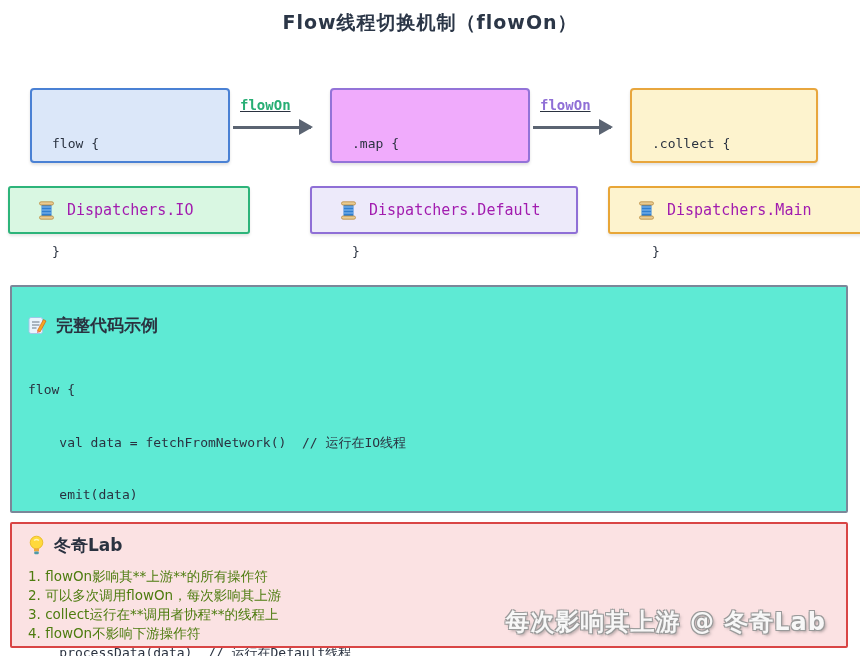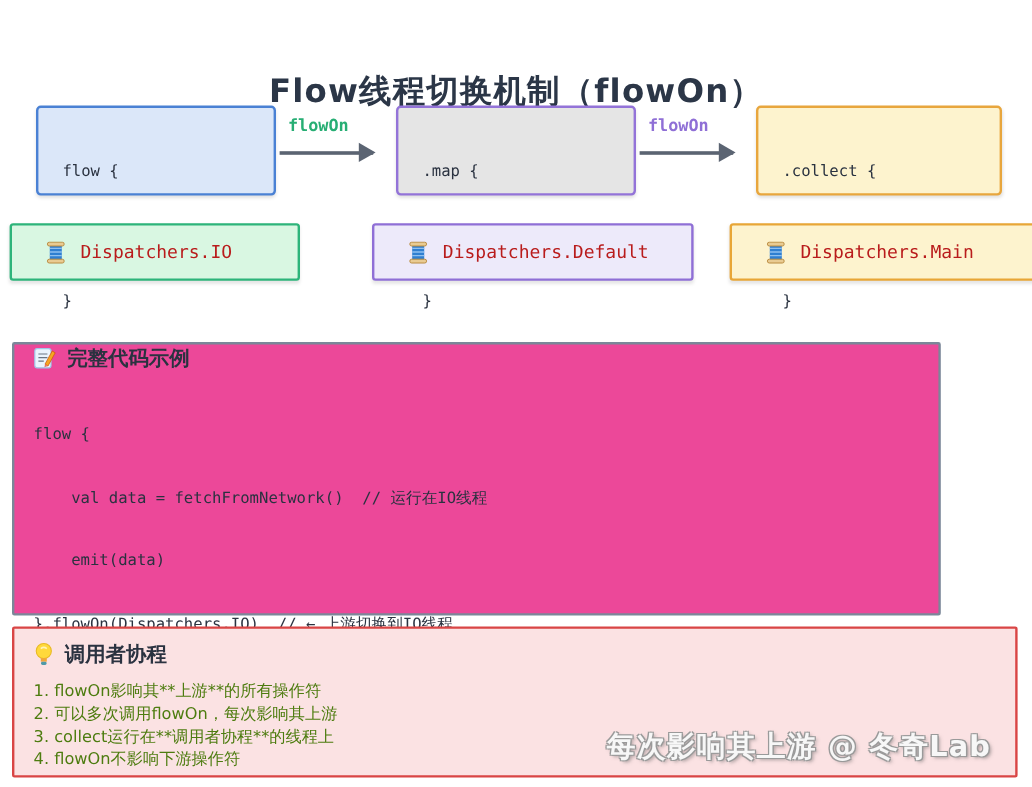--- a/index.html
+++ b/index.html
@@ -3,66 +3,66 @@
 <meta charset="utf-8">
 <style>
   * { margin:0; padding:0; box-sizing:border-box; }
   html,body { background:#ffffff; }
   .canvas {
     position:relative; width:860px; height:656px; background:#ffffff;
     font-family:"DejaVu Sans", sans-serif; color:#2a3240; overflow:hidden;
   }
   .title {
     position:absolute; top:10px; left:0; right:0; text-align:center;
-    font-size:27px; font-weight:bold; color:#2b3647; letter-spacing:1px;margin-top:48px;
+    font-size:19px; font-weight:bold; color:#2b3647; letter-spacing:1px;
   }
   
   .flow-box {
     position:absolute; top:88px; height:75px; border:2px solid; border-radius:4px;
     padding:9px 0 0 20px; font-family:"DejaVu Sans Mono", monospace;
     font-size:13px; line-height:18px; white-space:pre;
     box-shadow:0 2px 3px rgba(0,0,0,0.12);
   }
   .fb1 { left:30px;  width:200px; background:#dbe7f9; border-color:#4a81d4; }
-  .fb2 { left:330px; width:200px; background:#e5e5e5; border-color:#9373d8; }
-  .fb3 { left:630px; width:205px; background:#fdf3ce; border-color:#e8a63d; }
-  
-  .arrow { position:absolute; top:97px; }
+  .fb2 { left:330px; width:200px; background:#f0abfc; border-color:#9373d8; }
+  .fb3 { left:630px; width:188px; background:#fdf3ce; border-color:#e8a63d; }
+  
+  .arrow { position:absolute; top:97px;text-decoration:underline; }
   .ar1 { left:233px; width:78px; }
   .ar2 { left:533px; width:78px; }
   .arrow-label {
     display:block; padding-left:7px; font-family:"DejaVu Sans Mono", monospace;
     font-size:14px; font-weight:bold; height:20px;
   }
   .ar1 .arrow-label { color:#27ae74; }
   .ar2 .arrow-label { color:#8f6fd6; }
   .arrow-line {
     display:block; margin-top:9px; height:3px; background:#5b6472; position:relative;
   }
   .arrow-line::after {
     content:""; position:absolute; right:-2px; top:-7px;
     border-left:14px solid #5b6472; border-top:8px solid transparent;
     border-bottom:8px solid transparent;
   }
   
   .disp {
     position:absolute; top:186px; height:48px; border:2px solid; border-radius:3px;
     display:flex; align-items:center; gap:12px; padding-left:28px;
-    font-family:"DejaVu Sans Mono", monospace; font-size:15px; color:#b91c1c;
+    font-family:"DejaVu Sans Mono", monospace; font-size:15px; color:#a21caf;
     box-shadow:0 2px 3px rgba(0,0,0,0.10);
   }
   .d1 { left:8px;   width:242px; background:#d9f7e2; border-color:#2db47a; }
   .d2 { left:310px; width:268px; background:#edeafa; border-color:#8f6fd6; }
   .d3 { left:608px; width:280px; background:#fdf3ce; border-color:#e8a637; }
   .icon { display:inline-flex; flex:0 0 auto; }
   
   .code-section {
-    position:absolute; left:10px; top:285px; width:774px; height:228px;
-    background:#ec4899; border:2px solid #7b8799; border-radius:2px;
-    padding:0 16px 0 16px;
+    position:absolute; left:10px; top:285px; width:838px; height:228px;
+    background:#5eead4; border:2px solid #7b8799; border-radius:2px;
+    padding:27px 16px 0 16px;
   }
   .section-heading {
     display:flex; align-items:center; gap:9px;
     font-size:17px; font-weight:bold; color:#2a3240;
   }
   .code-block {
     margin-top:9px; font-family:"DejaVu Sans Mono", monospace;
     font-size:13px; line-height:17.5px; white-space:pre; color:#2a3240;
   }
   
@@ -183,21 +183,21 @@
   <div class="rules-section">
     <div class="section-heading">
       <span class="icon">
         <svg width="17" height="21" viewBox="0 0 17 21">
           <circle cx="8.5" cy="7.5" r="6.3" fill="#ffd93b" stroke="#e8b923" stroke-width="0.9"></circle>
           <path d="M6 5.5 Q8.5 3.5 11 5.5" stroke="#fff3b8" stroke-width="1.4" fill="none"></path>
           <rect x="6" y="13.4" width="5" height="3" fill="#f0a63a"></rect>
           <rect x="6.2" y="16.4" width="4.6" height="2.8" rx="1.2" fill="#4f9aa8"></rect>
         </svg>
       </span>
-      <span>调用者协程</span>
+      <span>冬奇Lab</span>
     </div>
     <div class="rules-list">
       <div>1. flowOn影响其**上游**的所有操作符</div>
       <div>2. 可以多次调用flowOn，每次影响其上游</div>
       <div>3. collect运行在**调用者协程**的线程上</div>
       <div>4. flowOn不影响下游操作符</div>
     </div>
     <div class="watermark">每次影响其上游 @ 冬奇Lab</div>
   </div>
 

